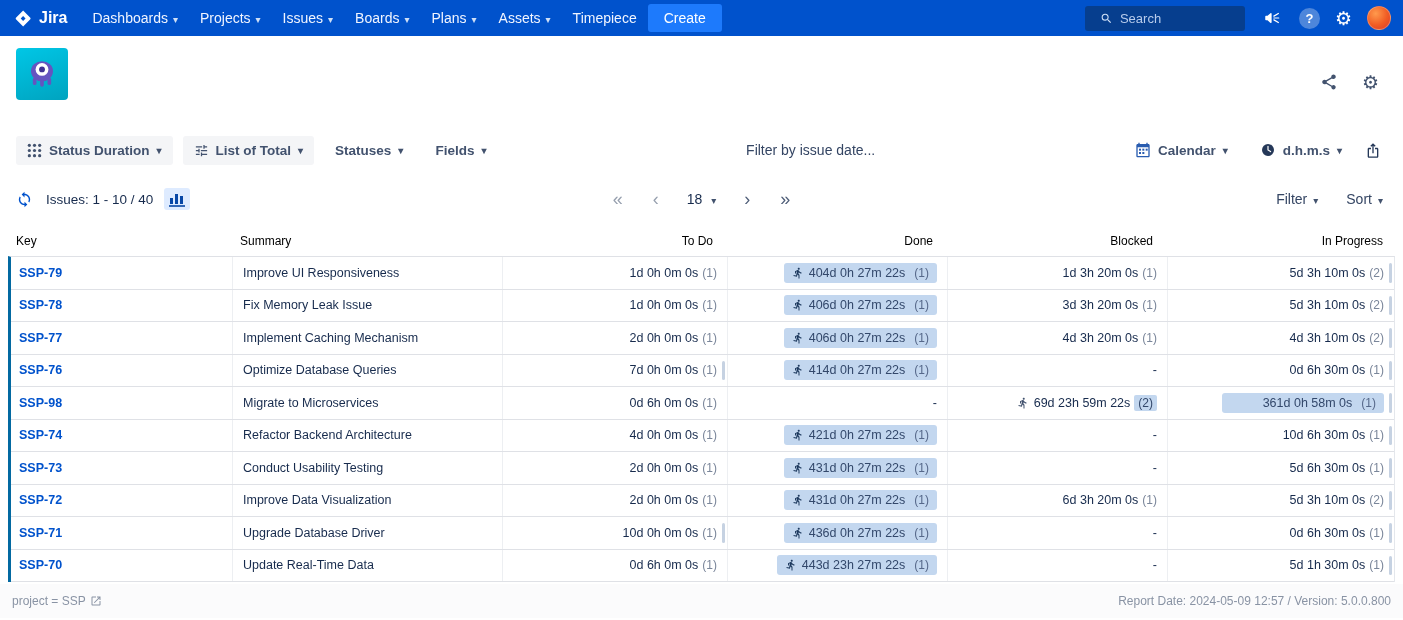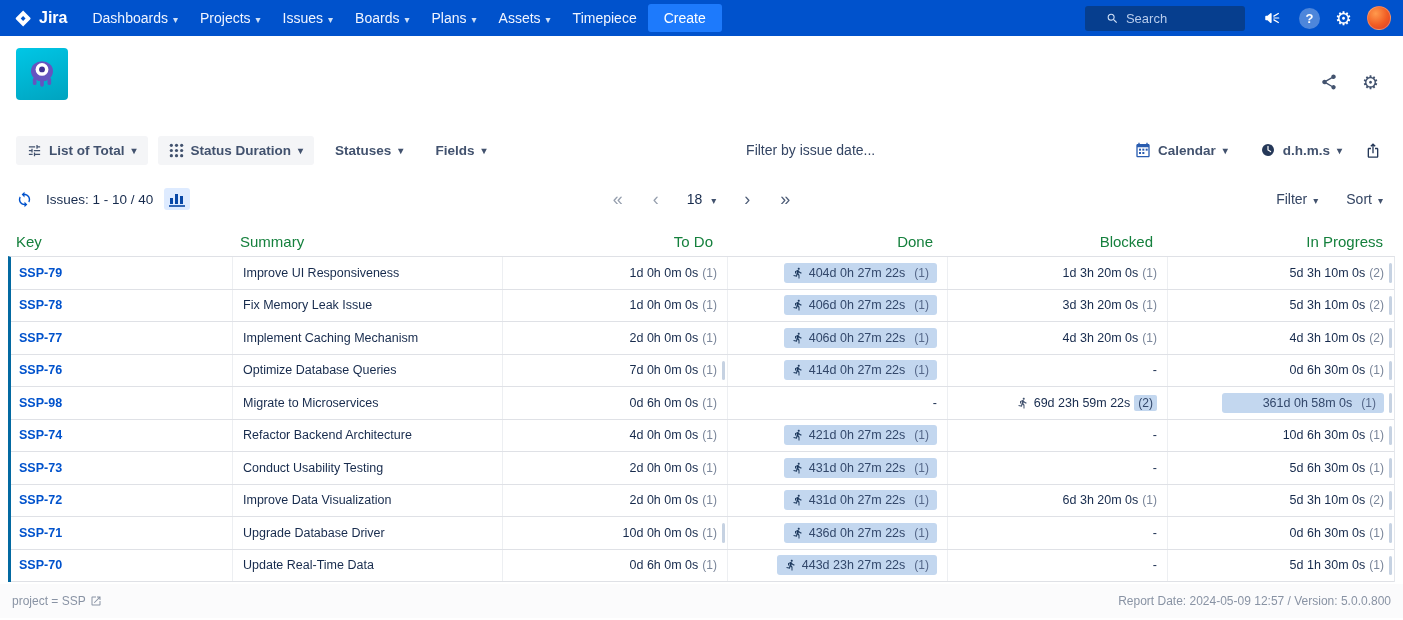--- a/index.html
+++ b/index.html
@@ -13,21 +13,21 @@
   .topnav{height:36px;background:#0052CC;display:flex;align-items:center;justify-content:space-between;padding:0 12px 0 10px}
   .nav-left{display:flex;align-items:center}
   .brand{display:flex;align-items:center;gap:6px;color:#fff;font-weight:bold;font-size:16px;padding:0 14px 0 4px}
   .nav-items{display:flex;align-items:center}
   .nav-item{display:flex;align-items:center;gap:5px;color:#F0F5FF;font-size:14px;font-weight:500;padding:0 11px;height:32px;white-space:nowrap}
   .chev{display:inline-block;line-height:1}
   .chev::after{content:"\25BE";font-size:10px}
   .nav-item .chev{color:#CFE0F7}
   .create-btn{background:#1D7AFC;color:#fff;font-size:14px;font-weight:500;padding:6px 16px;border-radius:3px;}
   .nav-right{display:flex;align-items:center;gap:15px}
-  .search-box{display:flex;align-items:center;gap:7px;background:#063E8E;border-radius:3px;height:25px;width:160px;padding:0 21px}
+  .search-box{display:flex;align-items:center;gap:7px;background:#063E8E;border-radius:3px;height:25px;width:160px;padding:0 15px}
   .search-box input{background:transparent;border:none;outline:none;color:#fff;font-size:13px;width:115px}
   .search-box input::placeholder{color:#B8CCEC}
   .help-circle{width:21px;height:21px;border-radius:50%;background:rgba(255,255,255,0.3);color:#fff;font-weight:bold;font-size:13px;display:flex;align-items:center;justify-content:center}
   .help-circle::after{content:"?"}
   .gear-glyph{color:#fff;font-size:19px;line-height:1}
   .gear-glyph::after{content:"\2699"}
   .avatar{width:24px;height:24px;border-radius:50%;background:radial-gradient(circle at 35% 30%,#FF9A4D 0%,#F05C24 55%,#D93A2B 100%);border:1px solid rgba(255,255,255,.25)}
 
   
   .project-header{display:flex;align-items:center;padding:8px 22px 8px 16px;gap:15px;height:92px}
@@ -59,21 +59,21 @@
   .pg-next::after{content:"\203A"}
   .pg-last::after{content:"\00BB"}
   .page-size{display:flex;align-items:center;gap:9px;font-size:14px;color:#172B4D}
   .pb-right{margin-left:auto;display:flex;align-items:center;gap:28px}
   .plainbtn{display:flex;align-items:center;gap:6px;font-size:14px;color:#344563}
 
   
   .table{margin:0 8px}
   .grid-row{display:grid;grid-template-columns:222px 270px 225px 220px 220px 1fr}
   .thead{height:30px;align-items:center}
-  .hcell{font-size:15px;color:#15803d;padding:0 10px;white-space:nowrap}
+  .hcell{font-size:12px;color:#000000;padding:0 10px;white-space:nowrap}
   .hcell:first-child{padding-left:8px}
   .hcell.right{text-align:right;padding-right:12px}
   .tbody{border-top:1px solid #DFE1E6;border-left:3px solid #0369a1;border-right:1px solid #E4E7EC}
   .trow{height:32.5px;border-bottom:1px solid #DFE1E6}
   .cell{display:flex;align-items:center;border-right:1px solid #EDEFF2;padding:0 10px;font-size:12.5px;position:relative;height:100%;overflow:hidden;white-space:nowrap}
   .cell:last-child{border-right:none}
   .key-cell{padding-left:8px}
   .key-link{color:#0052CC;font-weight:600;font-size:12.5px}
   .summary-text{color:#172B4D}
   .num{justify-content:flex-end}
@@ -170,41 +170,41 @@
       <svg width="18" height="18" viewBox="0 0 24 24" fill="#42526E">
           <path d="M18 16.08c-.76 0-1.44.3-1.96.77L8.91 12.7c.05-.23.09-.46.09-.7s-.04-.47-.09-.7l7.05-4.11c.54.5 1.25.81 2.04.81 1.66 0 3-1.34 3-3s-1.34-3-3-3-3 1.34-3 3c0 .24.04.47.09.7L8.04 9.81C7.5 9.31 6.79 9 6 9c-1.66 0-3 1.34-3 3s1.34 3 3 3c.79 0 1.5-.31 2.04-.81l7.12 4.16c-.05.21-.08.43-.08.65 0 1.61 1.31 2.92 2.92 2.92 1.61 0 2.92-1.31 2.92-2.92s-1.31-2.92-2.92-2.92z"></path>
         </svg>
     </button>
     <button class="gear-glyph" style="color:#42526E"></button>
   </div>
 </section>
 
 <div class="toolbar">
   <button class="tbtn">
-    <svg width="15" height="15" viewBox="0 0 24 24" fill="#42526E">
-        <path d="M3 17v2h6v-2H3zM3 5v2h10V5H3zm10 16v-2h8v-2h-8v-2h-2v6h2zM7 9v2H3v2h4v2h2V9H7zm14 4v-2H11v2h10zm-6-4h2V7h4V5h-4V3h-2v6z"></path>
-      </svg>
-    <span>List of Total</span>
-    <span class="chev dark"></span>
-  </button>
-  <button class="tbtn">
     <svg width="15" height="15" viewBox="0 0 16 16" fill="#42526E">
         <circle cx="2.5" cy="2.5" r="1.7"></circle>
         <circle cx="8" cy="2.5" r="1.7"></circle>
         <circle cx="13.5" cy="2.5" r="1.7"></circle>
         <circle cx="2.5" cy="8" r="1.7"></circle>
         <circle cx="8" cy="8" r="1.7"></circle>
         <circle cx="13.5" cy="8" r="1.7"></circle>
         <circle cx="2.5" cy="13.5" r="1.7"></circle>
         <circle cx="8" cy="13.5" r="1.7"></circle>
         <circle cx="13.5" cy="13.5" r="1.7"></circle>
       </svg>
     <span>Status Duration</span>
     <span class="chev dark"></span>
   </button>
+  <button class="tbtn">
+    <svg width="15" height="15" viewBox="0 0 24 24" fill="#42526E">
+        <path d="M3 17v2h6v-2H3zM3 5v2h10V5H3zm10 16v-2h8v-2h-8v-2h-2v6h2zM7 9v2H3v2h4v2h2V9H7zm14 4v-2H11v2h10zm-6-4h2V7h4V5h-4V3h-2v6z"></path>
+      </svg>
+    <span>List of Total</span>
+    <span class="chev dark"></span>
+  </button>
   <button class="tbtn plain">
     <span>Statuses</span>
     <span class="chev dark"></span>
   </button>
   <button class="tbtn plain">
     <span>Fields</span>
     <span class="chev dark"></span>
   </button>
   <div class="date-filter">Filter by issue date...</div>
   <button class="tbtn plain">

